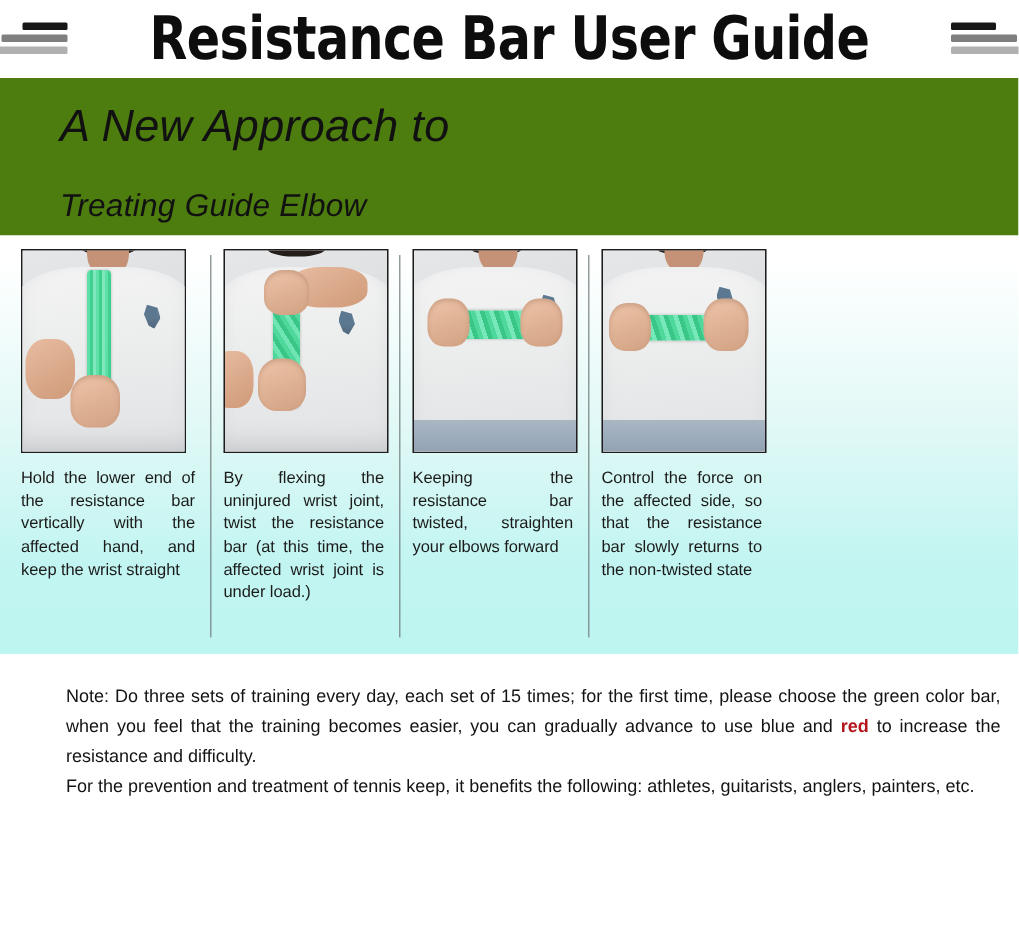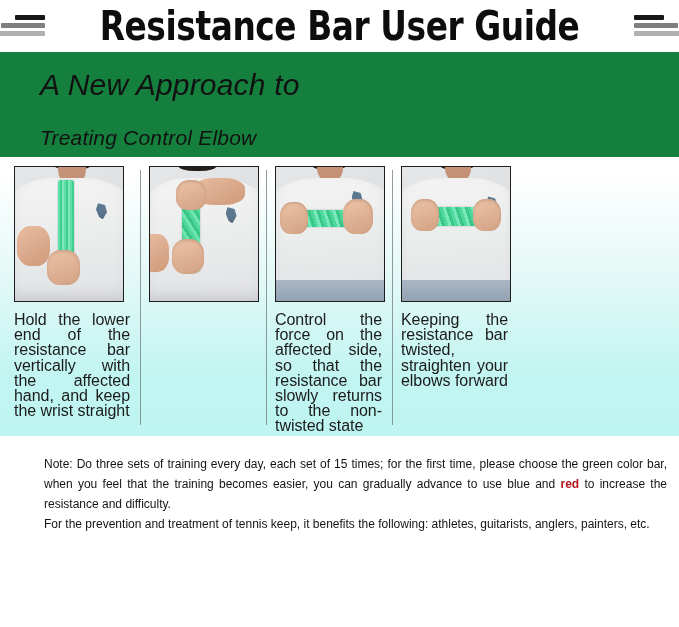--- a/index.html
+++ b/index.html
@@ -48,21 +48,21 @@
     line-height: 44px;
     letter-spacing: -0.5px;
     color: #0d0d0d;
     transform: scaleX(0.82);
     transform-origin: center;
     white-space: nowrap;
     padding: 0 2px;
   }
 
   
-  .subtitle-wrap { padding: 14px 0 4px 40px; background:#15803d; }
+  .subtitle-wrap { padding: 14px 0 4px 40px; background:#4d7c0f; }
   .subtitle-1 {
     font-style: italic;
     font-size: 30px;
     line-height: 38px;
     color: #111;
     font-weight: 400;
     letter-spacing: 0.2px;
   }
   .subtitle-2 {
     font-style: italic;
@@ -190,21 +190,21 @@
     box-shadow: 0 0 2px rgba(0,0,0,0.25);
   }
   .photo .jeans {
     position: absolute;
     left: 0; right: 0; bottom: 0;
     height: 16%;
     background: linear-gradient(#a9b6c4,#93a3b4);
   }
 
   .caption {
-    font-size: 16px;
+    font-size: 11px;
     line-height: 15.2px;
     color: #1b1b1b;
     text-align: justify;
     margin-top: 10px;
     padding-right: 2px;
     letter-spacing: -0.05px;
   }
 
   
   .note {
@@ -231,21 +231,21 @@
   <div class="main-title">Resistance Bar User Guide</div>
   <div class="dashes dashes-right">
     <div class="bar b1"></div>
     <div class="bar b2"></div>
     <div class="bar b3"></div>
   </div>
 </div>
 
 <div class="subtitle-wrap">
   <div class="subtitle-1">A New Approach to</div>
-  <div class="subtitle-2">Treating Control Elbow</div>
+  <div class="subtitle-2">Treating Guide Elbow</div>
 </div>
 
 <div class="steps-panel">
   <div class="steps-row">
 
     <div class="step">
       <div class="photo">
         <div class="bgwall"></div>
         <div class="hair" style="left:36%;top:-6%;width:34%;height:8%"></div>
         <div class="neck" style="left:40%;top:-2%;width:26%;height:16%"></div>
@@ -264,51 +264,52 @@
         <div class="bgwall"></div>
         <div class="hair" style="left:26%;top:-6%;width:36%;height:9%"></div>
         <div class="shirt"></div>
         <div class="logo" style="left:70%;top:30%"></div>
         <div class="arm" style="left:40%;top:8%;width:48%;height:20%"></div>
         <div class="bar-twist" style="left:30%;top:12%;width:16%;height:66%"></div>
         <div class="hand" style="left:24%;top:10%;width:28%;height:22%"></div>
         <div class="hand" style="left:20%;top:54%;width:30%;height:26%"></div>
         <div class="arm" style="left:-8%;top:50%;width:26%;height:28%"></div>
       </div>
+      <div class="caption">By flexing the uninjured wrist joint, twist the resistance bar (at this time, the affected wrist joint is under load.)</div>
+    </div>
+
+    <div class="step">
+      <div class="photo">
+        <div class="bgwall"></div>
+        <div class="hair" style="left:34%;top:-7%;width:34%;height:9%"></div>
+        <div class="neck" style="left:40%;top:-2%;width:24%;height:14%"></div>
+        <div class="shirt"></div>
+        <div class="logo" style="left:78%;top:22%"></div>
+        <div class="bar-h" style="left:14%;top:30%;width:74%;height:14%"></div>
+        <div class="hand" style="left:8%;top:24%;width:26%;height:24%"></div>
+        <div class="hand" style="left:66%;top:24%;width:26%;height:24%"></div>
+        <div class="jeans"></div>
+      </div>
+      <div class="caption">Keeping the resistance bar twisted, straighten your elbows forward</div>
     </div>
 
     <div class="step">
       <div class="photo">
         <div class="bgwall"></div>
         <div class="hair" style="left:32%;top:-7%;width:34%;height:9%"></div>
         <div class="neck" style="left:38%;top:-2%;width:24%;height:14%"></div>
         <div class="shirt"></div>
         <div class="logo" style="left:70%;top:18%"></div>
         <div class="bar-h" style="left:10%;top:32%;width:76%;height:13%"></div>
         <div class="hand" style="left:4%;top:26%;width:26%;height:24%"></div>
         <div class="hand" style="left:62%;top:24%;width:28%;height:26%"></div>
         <div class="jeans"></div>
       </div>
       <div class="caption">Control the force on the affected side, so that the resistance bar slowly returns to the non-twisted state</div>
     </div>
 
-    <div class="step">
-      <div class="photo">
-        <div class="bgwall"></div>
-        <div class="hair" style="left:34%;top:-7%;width:34%;height:9%"></div>
-        <div class="neck" style="left:40%;top:-2%;width:24%;height:14%"></div>
-        <div class="shirt"></div>
-        <div class="logo" style="left:78%;top:22%"></div>
-        <div class="bar-h" style="left:14%;top:30%;width:74%;height:14%"></div>
-        <div class="hand" style="left:8%;top:24%;width:26%;height:24%"></div>
-        <div class="hand" style="left:66%;top:24%;width:26%;height:24%"></div>
-        <div class="jeans"></div>
-      </div>
-      <div class="caption">Keeping the resistance bar twisted, straighten your elbows forward</div>
-    </div>
-
   </div>
 </div>
 
 <div class="note">
   <p><span>Note: Do three sets of training every day, each set of 15 times; for the first time, please choose the green color bar, when you feel that the training becomes easier, you can gradually advance to use blue and </span><span class="red">red</span><span> to increase the resistance and difficulty.</span></p>
   <p class="last">For the prevention and treatment of tennis keep, it benefits the following: athletes, guitarists, anglers, painters, etc.</p>
 </div>
 
 </body></html>

